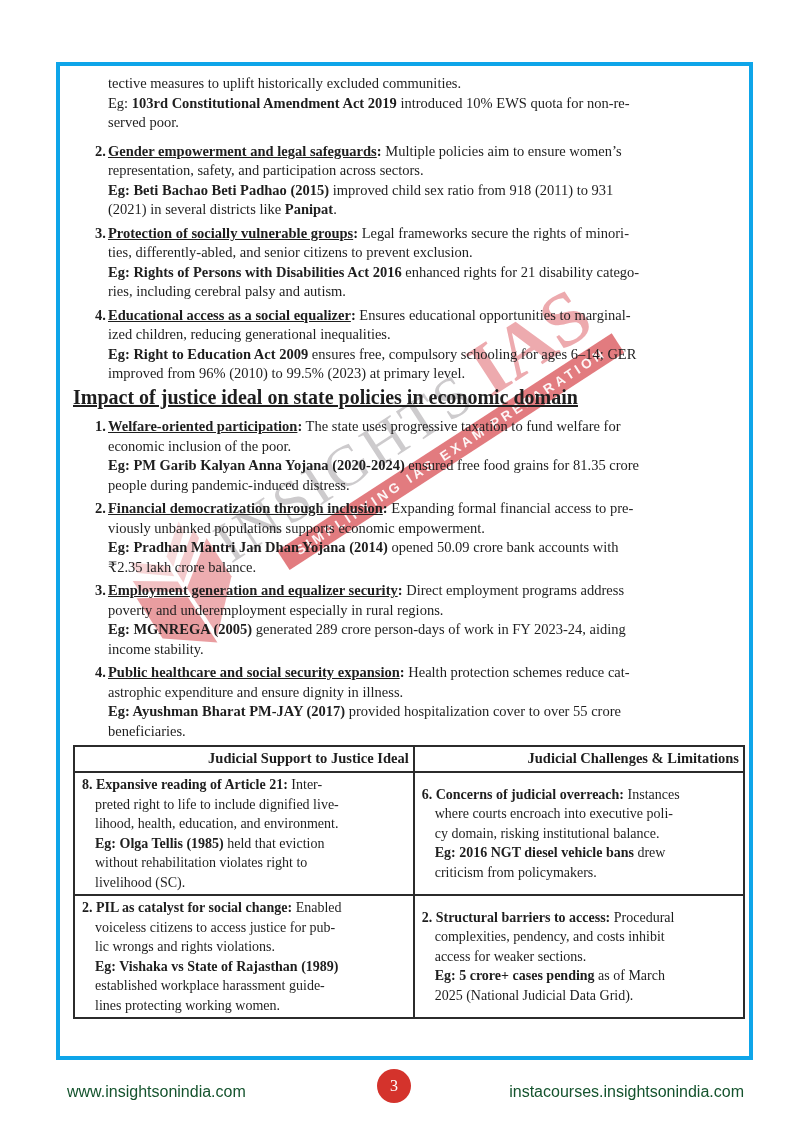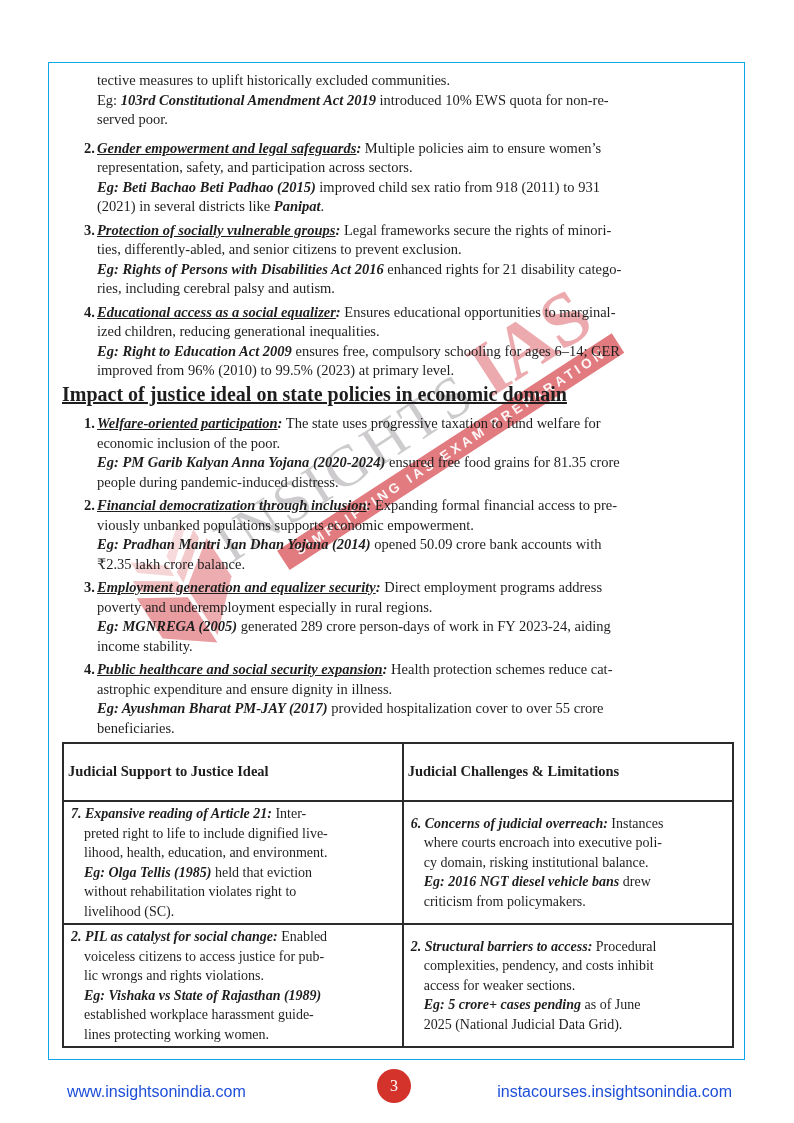--- a/index.html
+++ b/index.html
@@ -2,22 +2,22 @@
 <html><head>
 <meta charset="utf-8">
 <style>
   html,body{margin:0;padding:0;}
   body{
     width:794px;height:1123px;position:relative;background:#ffffff;
     font-family:"Liberation Serif","DejaVu Serif",serif;
     color:#1e1e1e;overflow:hidden;
   }
   .content-box{
-    position:absolute;left:48px;top:62px;width:697px;height:998px;
-    border:1px solid #0ea5e9;box-sizing:border-box;
+    position:absolute;left:56px;top:62px;width:697px;height:998px;
+    border:4px solid #0ea5e9;box-sizing:border-box;
     padding:8px 8px 0 13px;
   }
   .layer{position:relative;z-index:1;}
   
   .watermark{
     position:absolute;left:150px;top:368px;width:590px;height:350px;
     z-index:0;transform:rotate(-33deg);transform-origin:center;
     pointer-events:none;
   }
   .wm-row{display:flex;align-items:flex-end;}
@@ -41,41 +41,41 @@
   .para-continuation{margin:0 0 9px 35px;white-space:pre-line;}
   .doc-list{margin:0;}
   .doc-li{display:flex;margin:0 0 4px 22px;}
   .doc-li .num{flex:none;width:13px;font-weight:bold;}
   .doc-li .txt{flex:1;min-width:0;white-space:pre-line;}
   .section-heading{
     font-size:20px;font-weight:bold;text-decoration:underline;
     margin:2px 0 10px 0;line-height:19.5px;
   }
   .section-heading.second{margin-top:3px;margin-bottom:7px;}
-  .b{font-weight:bold;font-style:italic;}
+  .b{font-weight:bold;}
   .u{text-decoration:underline;}
   
   table.jud-table{
     border-collapse:collapse;width:672px;margin-top:0;
     font-size:14px;line-height:19.5px;
   }
   .jud-table th,.jud-table td{border:2px solid #2b2b2b;}
   .jud-table th{
-    font-size:14.5px;font-weight:bold;text-align:left;
-    padding:18px 4px;height:20px;margin-left:26px;
+    font-size:14.5px;font-weight:bold;text-align:right;
+    padding:2px 4px;height:20px;margin-left:26px;
   }
   .jud-table td{vertical-align:middle;padding:2px 7px;}
   .cell-p{padding-left:13px;text-indent:-13px;white-space:pre-line;margin:0;}
   
   .footer-url{
     position:absolute;top:1083px;font-family:"Liberation Sans","DejaVu Sans",sans-serif;
-    font-size:16px;color:#1d4ed8;z-index:2;text-decoration:none;
+    font-size:16px;color:#14532d;z-index:2;text-decoration:none;
   }
   .footer-url.left{left:67px;}
-  .footer-url.right{right:62px;}
+  .footer-url.right{right:50px;}
   .page-badge{
     position:absolute;left:377px;top:1069px;width:34px;height:34px;
     border-radius:50%;background:#d4332c;color:#ffffff;z-index:2;
     font-size:16px;text-align:center;line-height:34px;
     font-family:"Liberation Serif",serif;
   }
 </style>
 </head>
 <body>
 
@@ -167,21 +167,21 @@
         </colgroup>
       <thead>
         <tr>
           <th>Judicial Support to Justice Ideal</th>
           <th>Judicial Challenges &amp; Limitations</th>
         </tr>
       </thead>
       <tbody>
         <tr>
           <td>
-            <p class="cell-p"><span class="b">7. Expansive reading of Article 21:</span><span> Inter-
+            <p class="cell-p"><span class="b">8. Expansive reading of Article 21:</span><span> Inter-
 preted right to life to include dignified live-
 lihood, health, education, and environment.
 </span><span class="b">Eg: Olga Tellis (1985)</span><span> held that eviction
 without rehabilitation violates right to
 livelihood (SC).</span></p>
           </td>
           <td>
             <p class="cell-p"><span class="b">6. Concerns of judicial overreach:</span><span> Instances
 where courts encroach into executive poli-
 cy domain, risking institutional balance.
@@ -195,21 +195,21 @@
 voiceless citizens to access justice for pub-
 lic wrongs and rights violations.
 </span><span class="b">Eg: Vishaka vs State of Rajasthan (1989)</span><span>
 established workplace harassment guide-
 lines protecting working women.</span></p>
           </td>
           <td>
             <p class="cell-p"><span class="b">2. Structural barriers to access:</span><span> Procedural
 complexities, pendency, and costs inhibit
 access for weaker sections.
-</span><span class="b">Eg: 5 crore+ cases pending</span><span> as of June
+</span><span class="b">Eg: 5 crore+ cases pending</span><span> as of March
 2025 (National Judicial Data Grid).</span></p>
           </td>
         </tr>
       </tbody>
     </table>
 
   </div>
 </div>
 
 <a class="footer-url left">www.insightsonindia.com</a>

